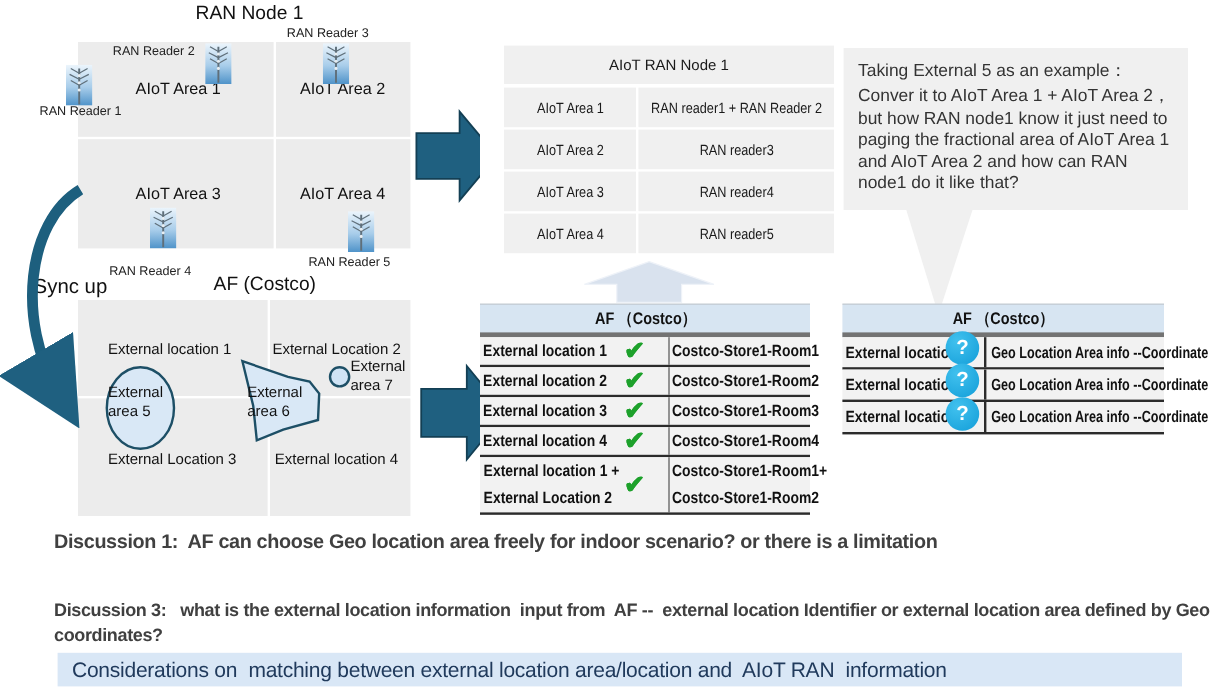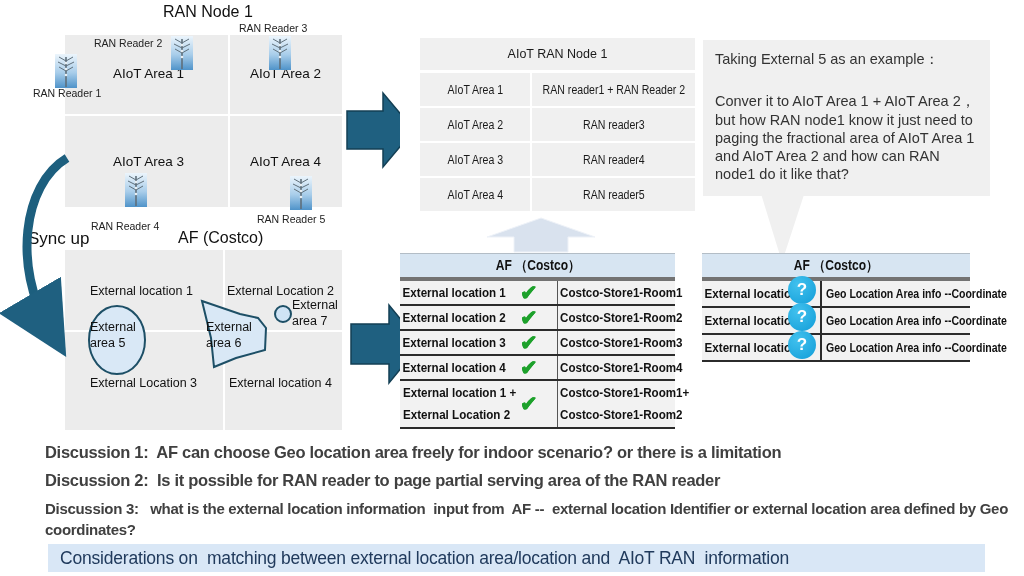--- a/index.html
+++ b/index.html
@@ -33,21 +33,21 @@
   .af-row .lcell{padding-left:3px;}
   .check{position:absolute;color:#1da12b;font-size:21px;font-weight:bold;z-index:3;
          text-shadow:0 0 0 #1da12b;}
   .qmark{position:absolute;width:28px;height:28px;border-radius:50%;z-index:3;
          background:radial-gradient(circle at 35% 30%, #41c1ee, #129dd8);
          display:flex;align-items:center;justify-content:center;
          color:#fff;font-weight:bold;font-size:17px;}
   
   #callout{left:703px;top:40px;width:287px;background:#f0f0f0;padding:10px 12px 12px 12px;
            box-sizing:border-box;z-index:2;font-size:14.5px;line-height:1.26;color:#333;}
-  #callout .t{margin-bottom:24px;}
+  #callout .t{margin-bottom:3px;}
   
   .disc{font-weight:bold;color:#404040;letter-spacing:-0.3px;white-space:pre-wrap;z-index:2;}
   #banner{left:48px;top:544px;width:937px;height:28px;background:#d9e7f6;display:flex;align-items:center;
           z-index:2;}
   #banner span{padding-left:12px;font-size:17.5px;letter-spacing:-0.2px;color:#203a5c;white-space:pre-wrap;}
   svg.overlay{position:absolute;left:0;top:0;z-index:1;pointer-events:none;}
   .ant{position:absolute;width:22px;height:34px;z-index:2;}
 </style>
 </head>
 <body>
@@ -258,20 +258,19 @@
       <span style="position:absolute;left:118px;top:0;bottom:0;border-left:2px solid #2b2b2b;"></span>
       <span style="position:absolute;left:124px;"><span class="cond" style="transform:scaleX(0.78);">Geo Location Area info --Coordinate</span></span>
     </div>
   </div>
 
   <div class="abs qmark" style="left:788px;top:276px;">?</div>
   <div class="abs qmark" style="left:788px;top:303px;">?</div>
   <div class="abs qmark" style="left:788px;top:331px;">?</div>
 
   <div class="abs disc" style="left:45px;top:443px;font-size:16.5px;">Discussion 1:  AF can choose Geo location area freely for indoor scenario? or there is a limitation</div>
-  <div class="abs disc" style="left:45px;top:471px;font-size:16.5px;">Discussion 2:  Is it possible for RAN reader to page partial serving area of the RAN reader</div>
   <div class="abs disc" style="left:45px;top:498px;font-size:15px;width:975px;line-height:1.4;">Discussion 3:   what is the external location information  input from  AF --  external location Identifier or external location area defined by Geo coordinates?</div>
 
   <div class="abs" id="banner">
     <span>Considerations on  matching between external location area/location and  AIoT RAN  information</span>
   </div>
 
 </div>
 
 </body></html>

